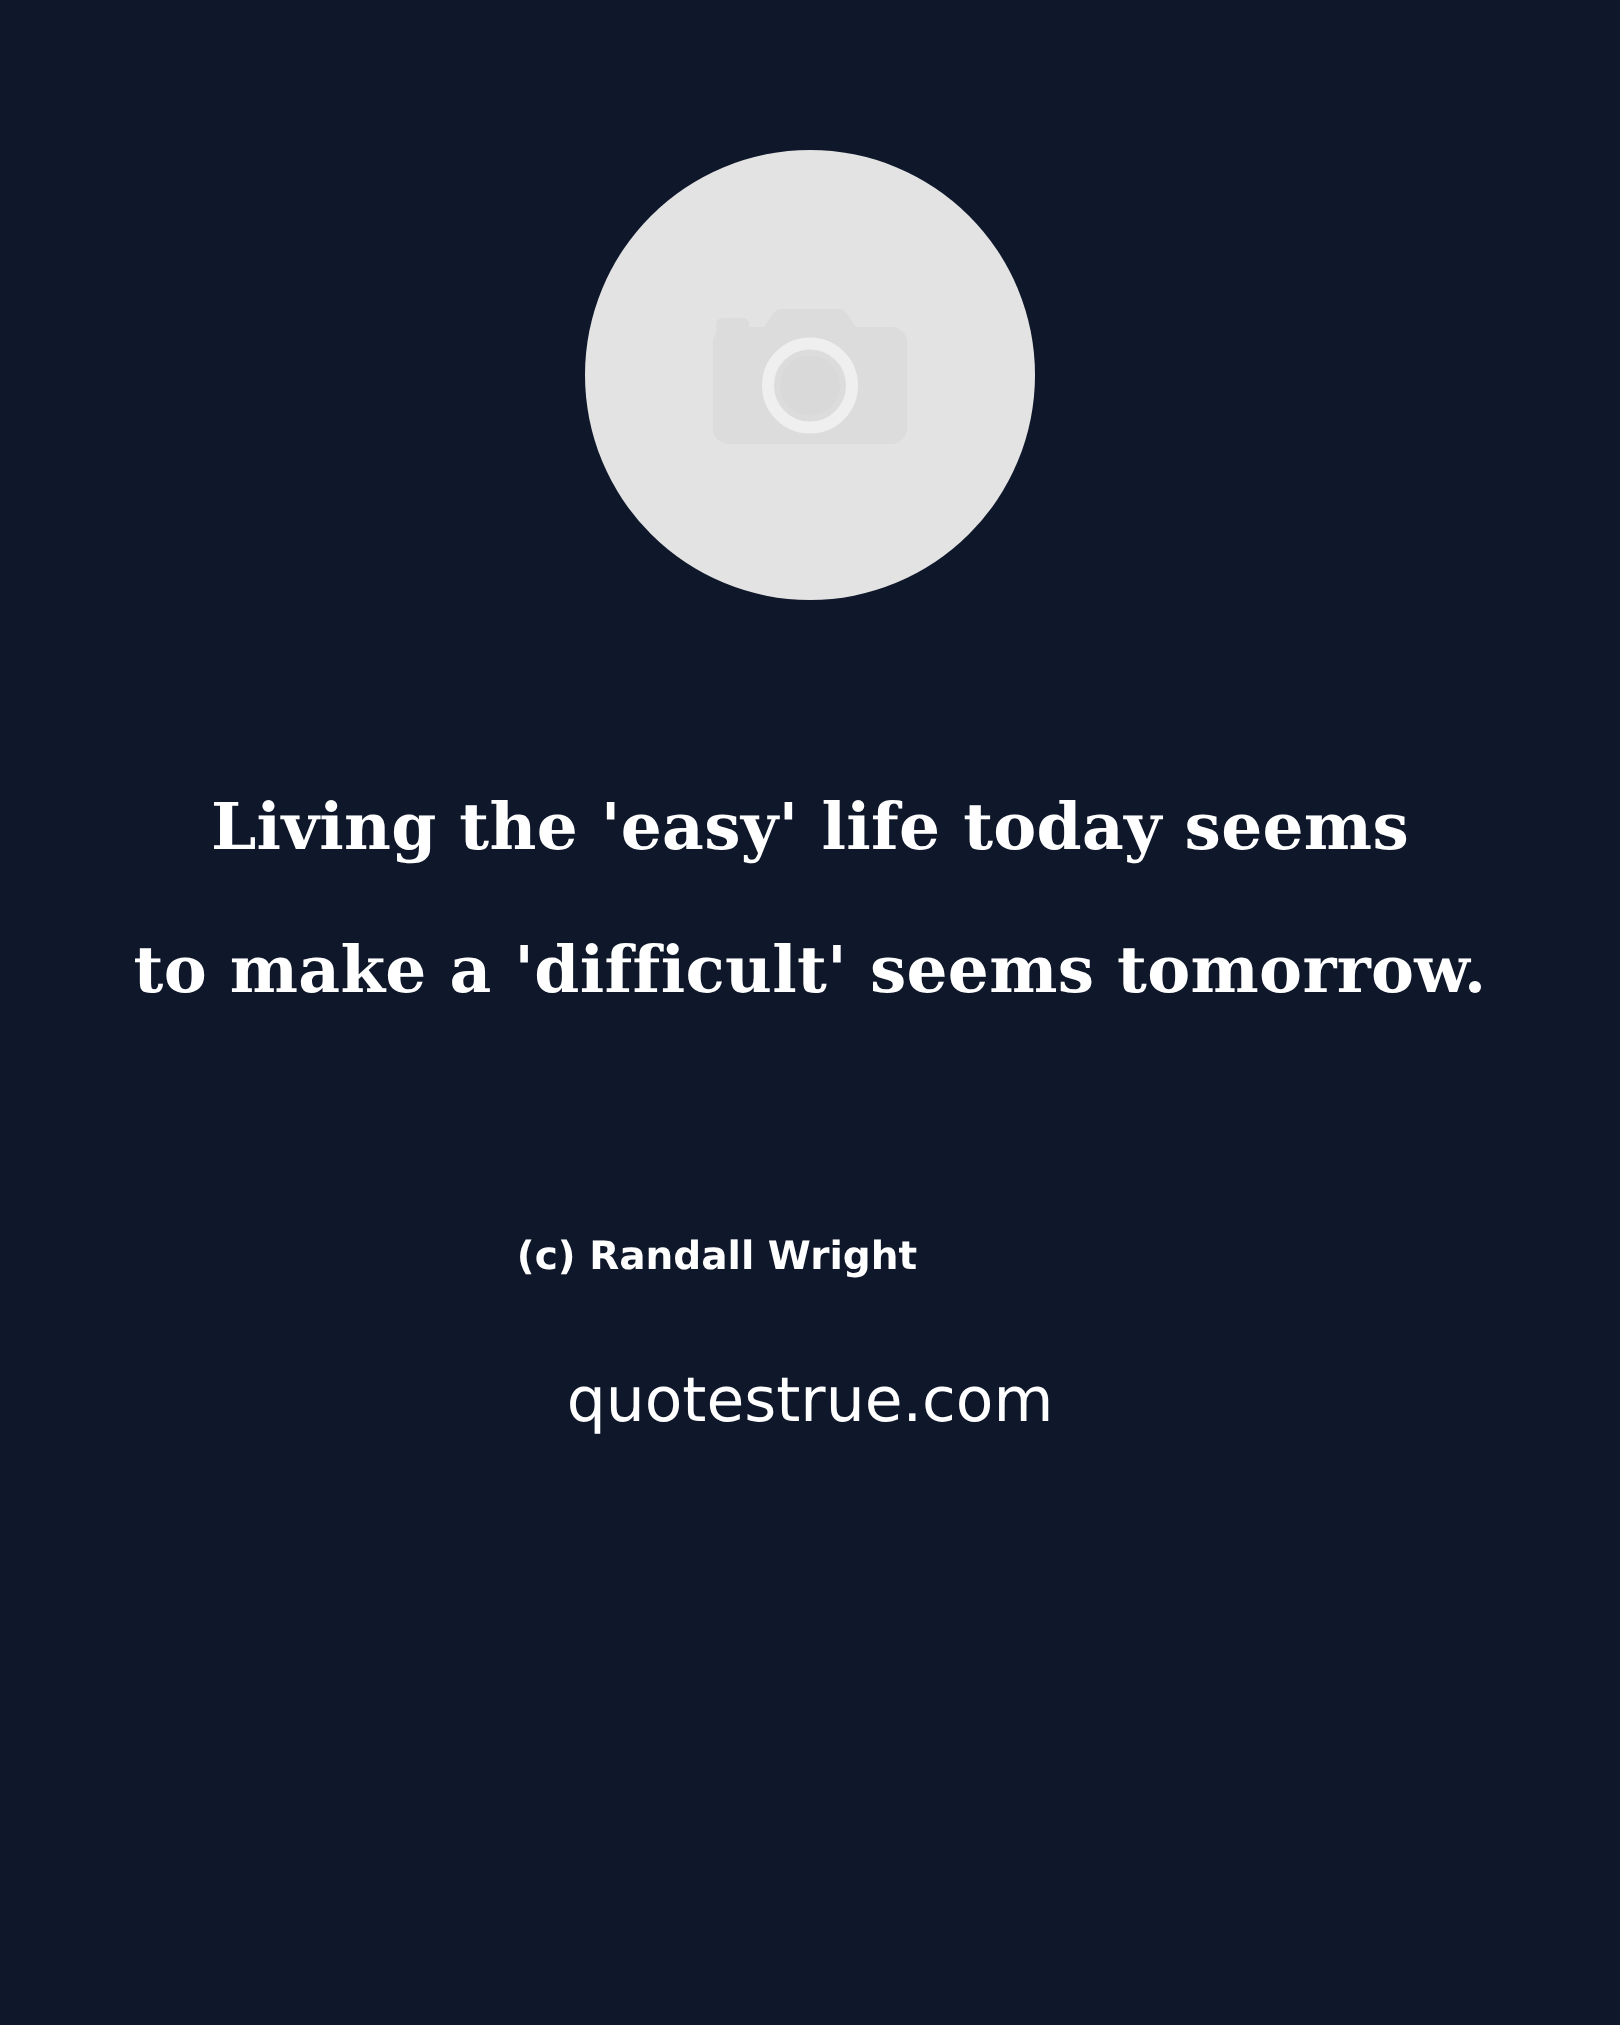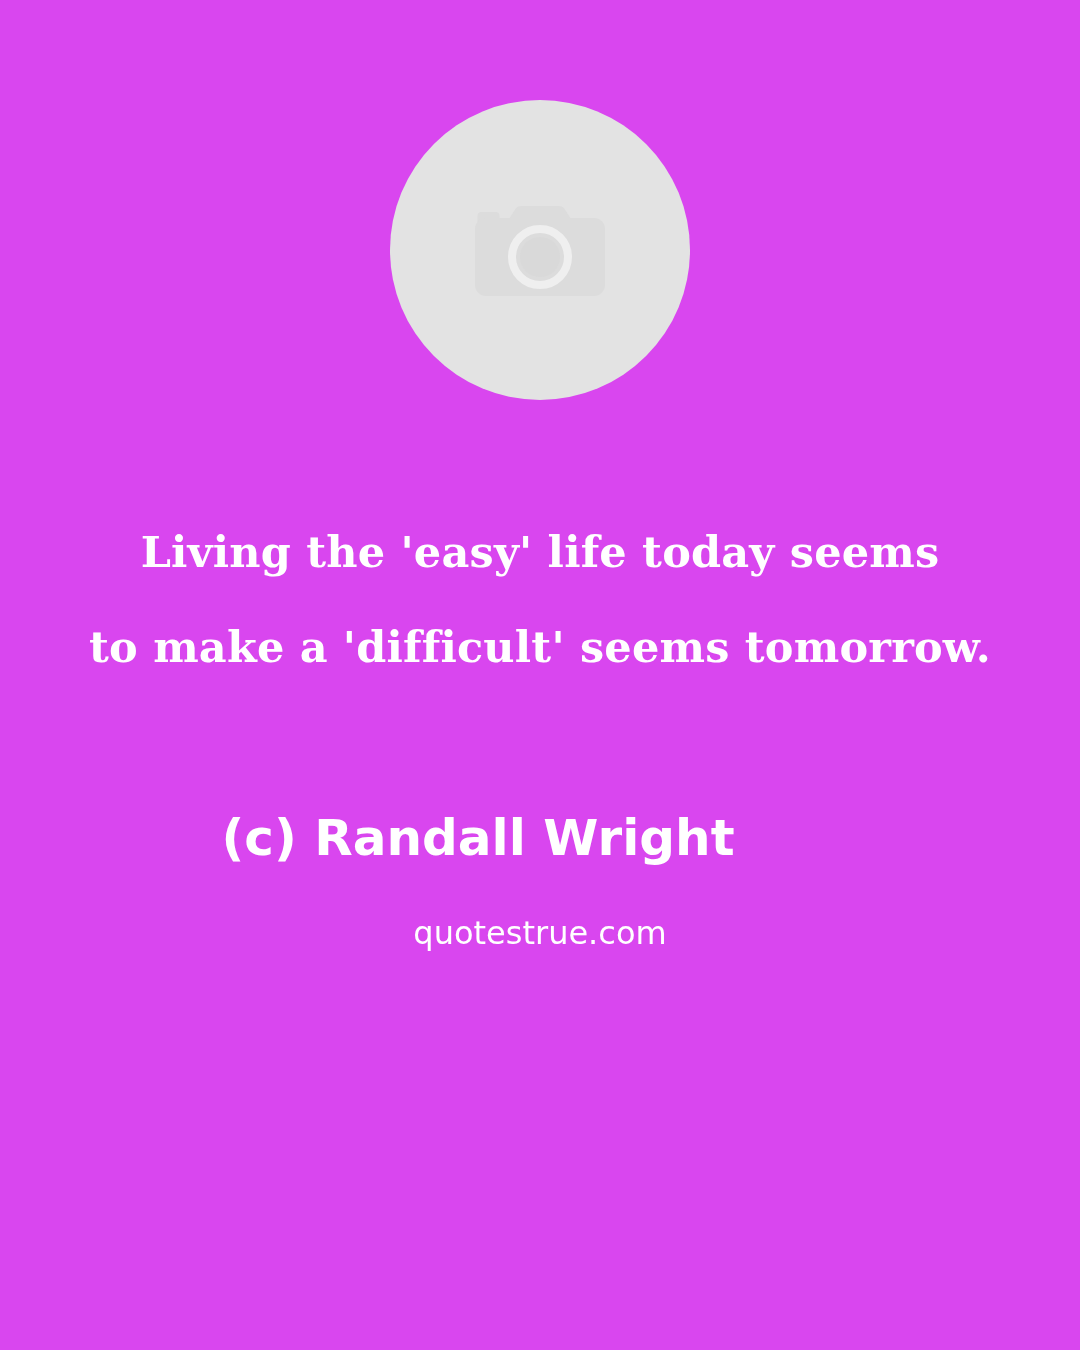--- a/index.html
+++ b/index.html
@@ -11,21 +11,21 @@
     width: 1080px;
     height: 1350px;
     overflow: hidden;
     font-family: "DejaVu Sans", "Liberation Sans", sans-serif;
   }
 
   .quote-card {
     position: relative;
     width: 1080px;
     height: 1350px;
-    background: #d946ef;
+    background: #0f172a;
     box-sizing: border-box;
     display: block;
   }
 
   
   .avatar-wrap {
     position: absolute;
     top: 100px;
     left: 50%;
     transform: translateX(-50%);
@@ -76,34 +76,34 @@
 
   
   .attribution {
     position: absolute;
     top: 812px;
     left: 0;
     width: 956px;
     text-align: center;
     color: #FFFFFF;
     font-family: "DejaVu Sans", "Liberation Sans", sans-serif;
-    font-size: 50px;
+    font-size: 26px;
     font-weight: 700;
     line-height: 52px;
   }
 
   .site-name {
     position: absolute;
     top: 907px;
     left: 0;
     width: 1080px;
     text-align: center;
     color: #FFFFFF;
     font-family: "DejaVu Sans", "Liberation Sans", sans-serif;
-    font-size: 32px;
+    font-size: 41px;
     font-weight: 400;
     line-height: 52px;
   }
 </style>
 </head>
 <body>
 
 <div class="quote-card">
 
   <div class="avatar-wrap">

